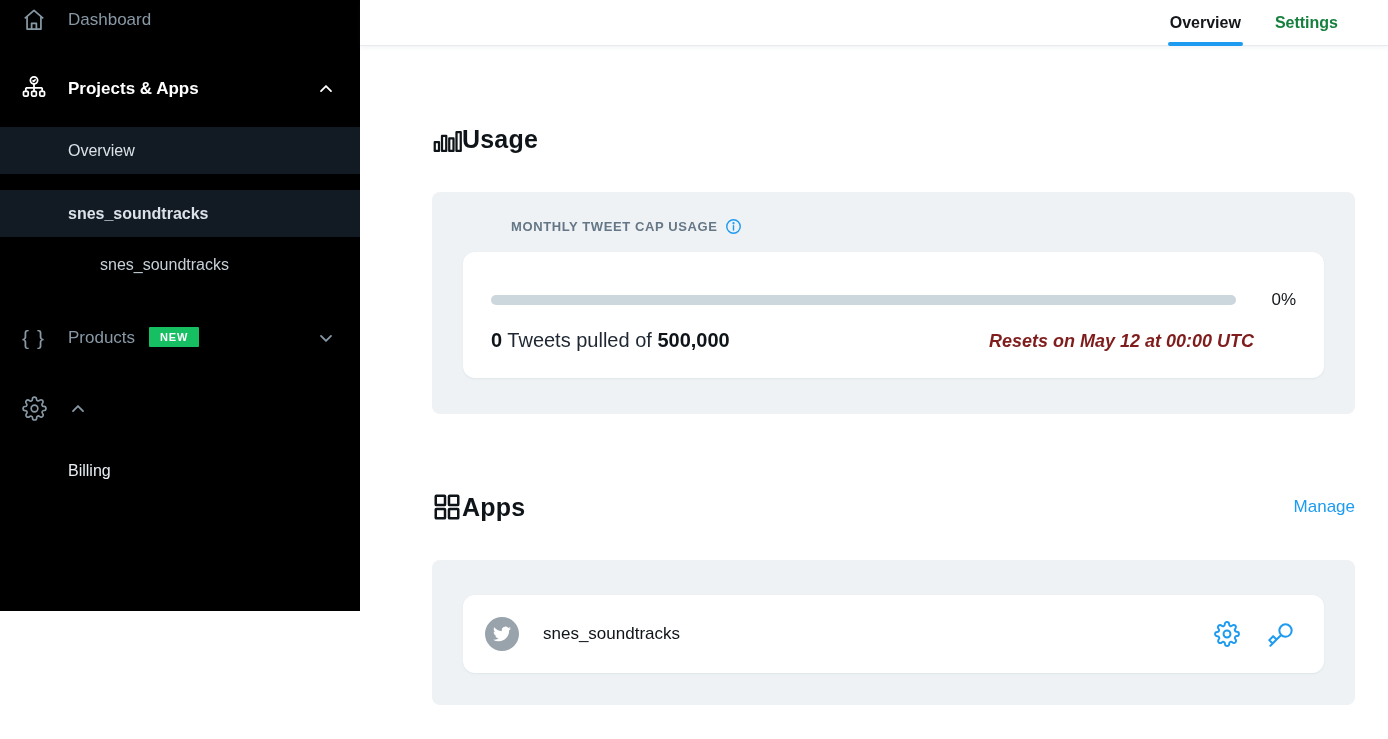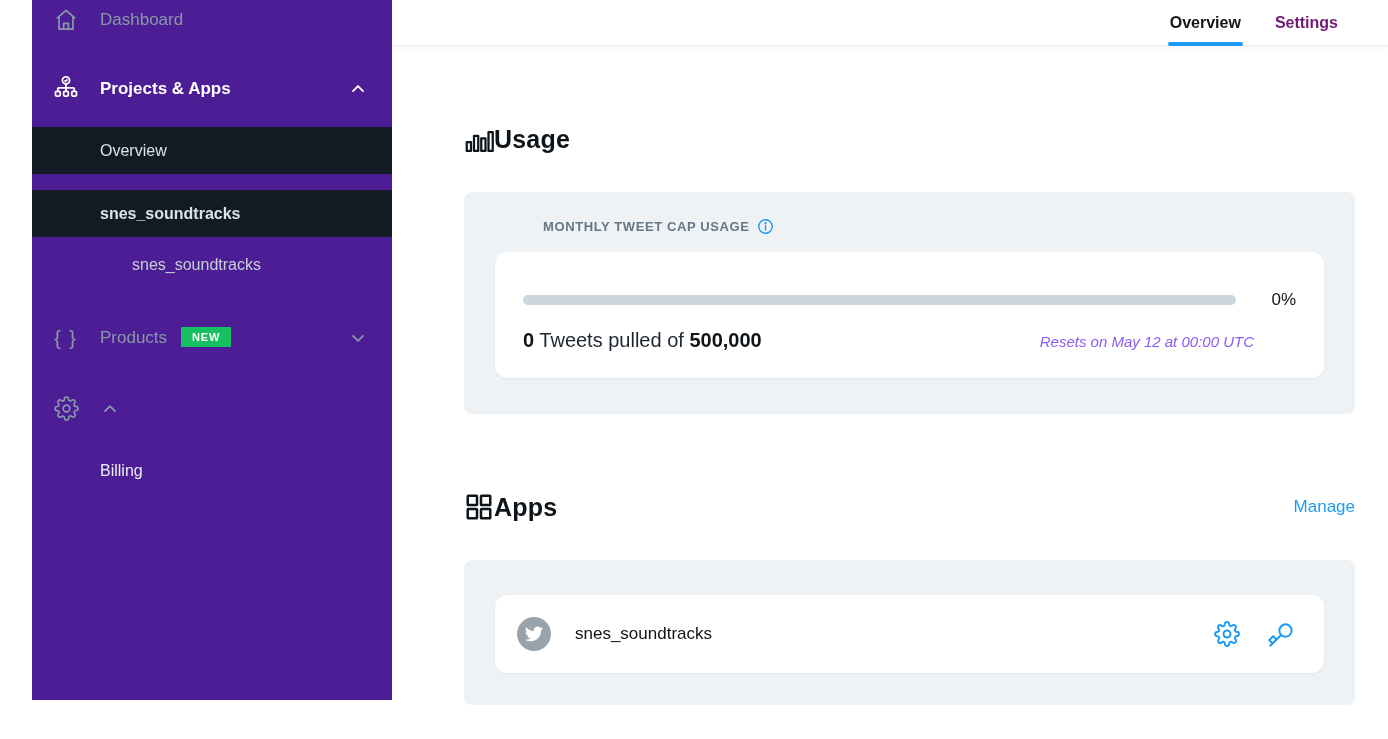--- a/index.html
+++ b/index.html
@@ -6,24 +6,23 @@
   html, body { width: 1388px; height: 739px; overflow: hidden; }
   body {
     font-family: "Liberation Sans", "DejaVu Sans", sans-serif;
     background: #ffffff;
     color: #0f1419;
     display: flex;
   }
 
   
   .sidebar {
-    width: 360px; min-width: 360px; height: 700px;
-    background: #4c1d95;
+    width: 360px; min-width: 360px; height: 611px;
+    background: #000000;
     overflow: hidden;
-    margin-left: 32px;
   }
   .side-row {
     height: 47px; display: flex; align-items: center;
     padding: 0 24px 0 0; cursor: pointer;
   }
   .side-row .icon-box {
     width: 68px; display: flex; justify-content: center; align-items: center;
     flex: none;
   }
   .side-row .lbl { flex: 1; font-size: 17px; }
@@ -44,21 +43,21 @@
   
   .main { flex: 1; height: 739px; background: #ffffff; position: relative; }
   .topbar {
     height: 46px; background: #ffffff;
     border-bottom: 1px solid #e7ebee;
     box-shadow: 0 2px 4px rgba(101,119,134,0.08);
     display: flex; align-items: center; justify-content: flex-end;
     padding-right: 50px; gap: 34px;
   }
   .tab {
-    font-size: 16px; font-weight: bold; color: #701a75;
+    font-size: 16px; font-weight: bold; color: #15803d;
     height: 46px; display: flex; align-items: center; position: relative;
     cursor: pointer;
   }
   .tab.active { color: #14171a; }
   .tab.active::after {
     content: ""; position: absolute; left: -2px; right: -2px; bottom: 0;
     height: 4px; background: #1d9bf0; border-radius: 2px;
   }
 
   .content { padding: 0 33px 0 72px; }
@@ -92,21 +91,21 @@
     overflow: hidden; position: relative;
   }
   .progress-fill { height: 100%; background: #1d9bf0; border-radius: 5px; width: 0%; }
   .progress-pct { font-size: 17px; color: #14171a; min-width: 34px; text-align: right; }
   .usage-meta {
     display: flex; align-items: baseline; justify-content: space-between;
     margin-top: 19px; padding-right: 42px;
   }
   .pulled { font-size: 20px; color: #1e2732; }
   .pulled b { color: #0f1419; }
-  .resets { font-size: 15px; color: #8b5cf6; font-style: italic; }
+  .resets { font-size: 18px; color: #7f1d1d; font-style: italic; font-weight: bold; }
 
   .apps-outer {
     background: #eef2f5; border-radius: 8px;
     margin-top: 38px; padding: 35px 31px 32px 31px;
   }
   .app-row {
     background: #ffffff; border-radius: 12px;
     box-shadow: 0 1px 2px rgba(101,119,134,0.10);
     height: 78px; display: flex; align-items: center;
     padding: 0 30px 0 22px; gap: 24px;

